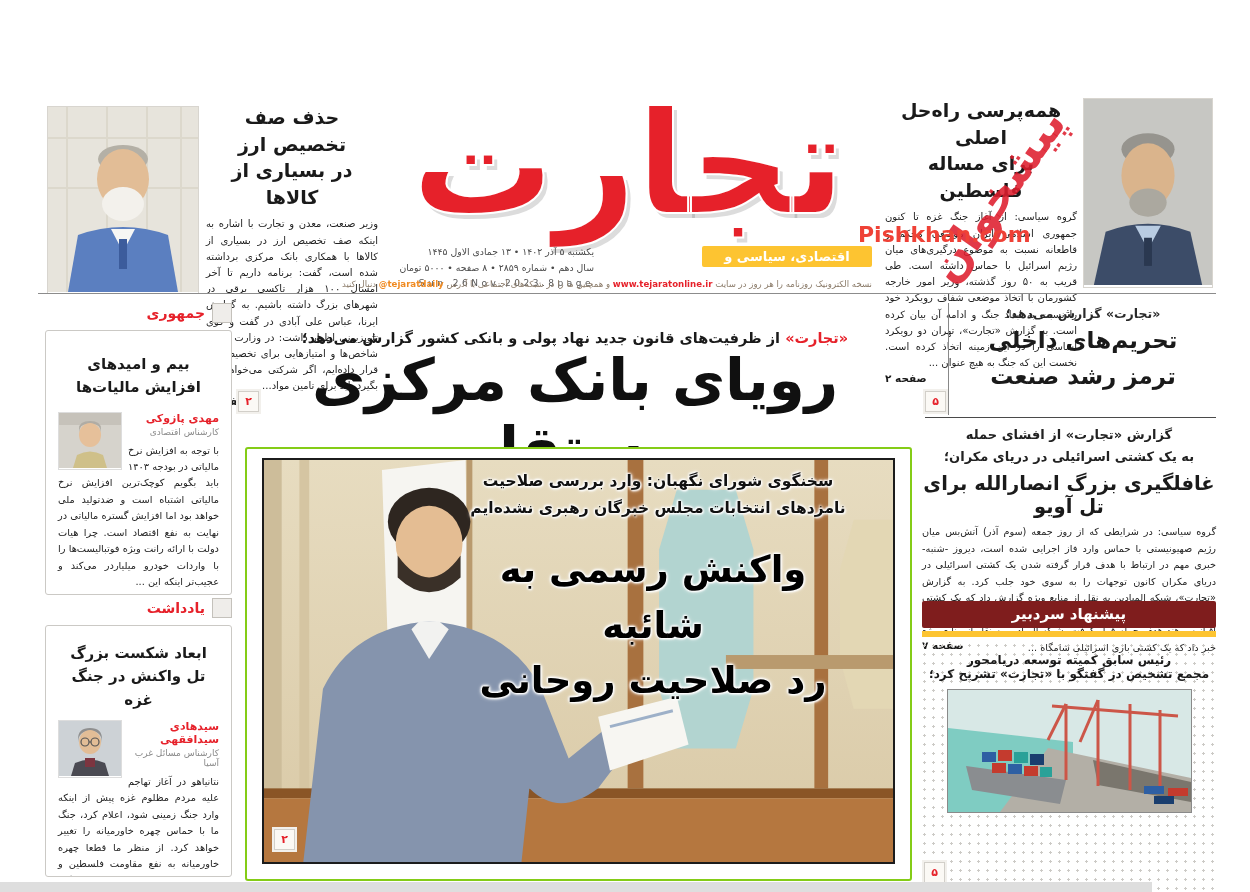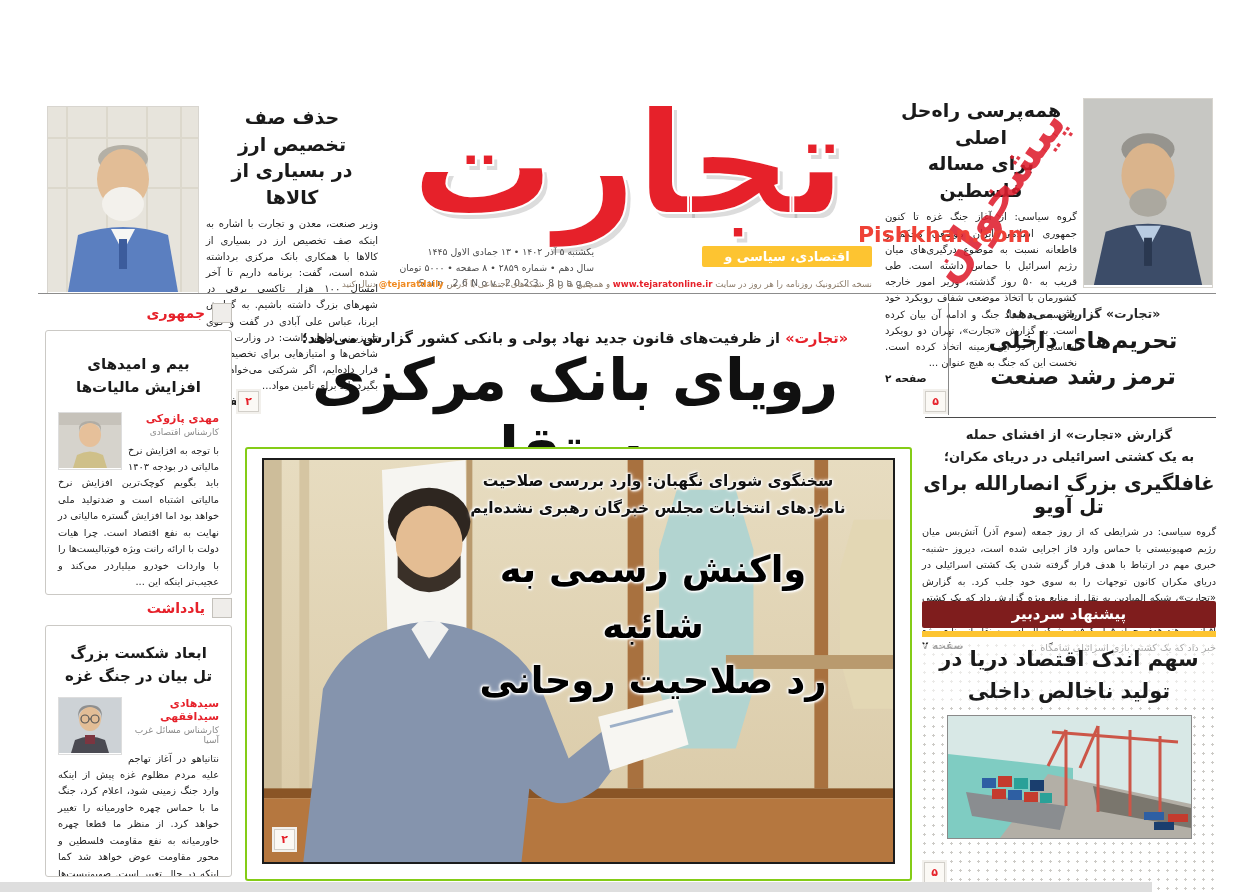--- a/index.html
+++ b/index.html
@@ -136,21 +136,21 @@
     </div>
   </div>
 
   <div class="sec-header" style="left:45px;top:598px;width:187px;">
     <span class="sec-square"></span>
     <span class="sec-label">یادداشت</span>
   </div>
   <div class="side-box" style="left:45px;top:625px;width:187px;height:252px;">
     <div class="side-headline" style="margin-top:8px;">
       <div>ابعاد شکست بزرگ</div>
-      <div>تل بیان در جنگ غزه</div>
+      <div>تل واکنش در جنگ غزه</div>
     </div>
     <div style="margin-top:8px;">
       <div class="author-photo">
         <svg viewBox="0 0 62 55" width="62" height="55" preserveAspectRatio="none">
           <rect width="62" height="55" fill="#cdd2d6"></rect>
           <path d="M19 18 Q19 7 31 7 Q43 7 43 18 L43 22 Q43 10 31 10 Q19 10 19 22 Z" fill="#8f8f8f"></path>
           <ellipse cx="31" cy="21" rx="11" ry="12" fill="#e2bd96"></ellipse>
           <circle cx="26" cy="21" r="4" fill="none" stroke="#555" stroke-width="1.2"></circle>
           <circle cx="36" cy="21" r="4" fill="none" stroke="#555" stroke-width="1.2"></circle>
           <line x1="30" y1="21" x2="32" y2="21" stroke="#555" stroke-width="1.2"></line>
@@ -235,23 +235,23 @@
     </div>
     <div class="center" style="font-size:19.5px;font-weight:900;margin-top:4px;">غافلگیری بزرگ انصارالله برای تل آویو</div>
     <p class="jus" style="font-size:9.7px;line-height:1.7;color:#222;margin:6px 0 0 0;">گروه سیاسی: در شرایطی که از روز جمعه (سوم آذر) آتش‌بس میان رژیم صهیونیستی با حماس وارد فاز اجرایی شده است، دیروز -شنبه- خبری مهم در ارتباط با هدف قرار گرفته شدن یک کشتی اسرائیلی در دریای مکران کانون توجهات را به سوی خود جلب کرد. به گزارش «تجارت»، شبکه المیادین به نقل از منابع ویژه گزارش داد که یک کشتی باری اسرائیلی شامگاه پنج‌شنبه و ساعاتی قبل از آغاز آتش‌بس در شمال اقیانوس هند هدف حمله قرار گرفت. شبکه المیادین به نقل از منابع ویژه خبر داد که یک کشتی باری اسرائیلی شامگاه ...</p>
     <div class="pageref-row" style="margin-top:-17px;">صفحه ۷</div>
   </div>
 
   <div class="abs" style="left:922px;top:601px;width:294px;height:291px;">
     <div class="center" style="height:27px;background:#7f1d1d;color:#fff;font-size:15px;font-weight:800;line-height:27px;border-radius:2px;">پیشنهاد سردبیر</div>
     <div style="height:6px;background:#fdc431;margin-top:3px;"></div>
     <div class="abs" style="left:-2px;right:-2px;top:40px;height:252px;background-image:radial-gradient(circle,#cccac6 1px,transparent 1.35px);background-size:9px 9px;">
-      <div class="center" style="font-size:21px;font-weight:900;line-height:1.5;margin-top:3px;background:rgba(255,255,255,0.6);">
-        <div>سهم اندک اقتصاد دریا در</div>
-        <div>تولید ناخالص داخلی</div>
+      <div class="center" style="font-size:12px;font-weight:800;margin-top:12px;">
+        <div>رئیس سابق کمیته توسعه دریامحور</div>
+        <div>مجمع تشخیص در گفتگو با «تجارت» تشریح کرد؛</div>
       </div>
       <div style="width:243px;height:122px;margin:8px auto 0 auto;border:1px solid #8a8a8a;background:#fff;">
         <svg viewBox="0 0 243 122" width="243" height="122" preserveAspectRatio="none">
           <rect width="243" height="122" fill="#d8e8e6"></rect>
           <polygon points="0,38 125,52 125,122 0,122" fill="#7fccc2"></polygon>
           <polygon points="100,58 243,88 243,122 52,122" fill="#b3afa6"></polygon>
           <polygon points="145,70 243,92 243,112 150,95" fill="#7a766d"></polygon>
           <polygon points="18,76 118,90 112,114 24,100" fill="#8a8d90"></polygon>
           <rect x="34" y="62" width="14" height="10" fill="#2e5fa3"></rect>
             <rect x="50" y="60" width="14" height="11" fill="#c43b2e"></rect>

